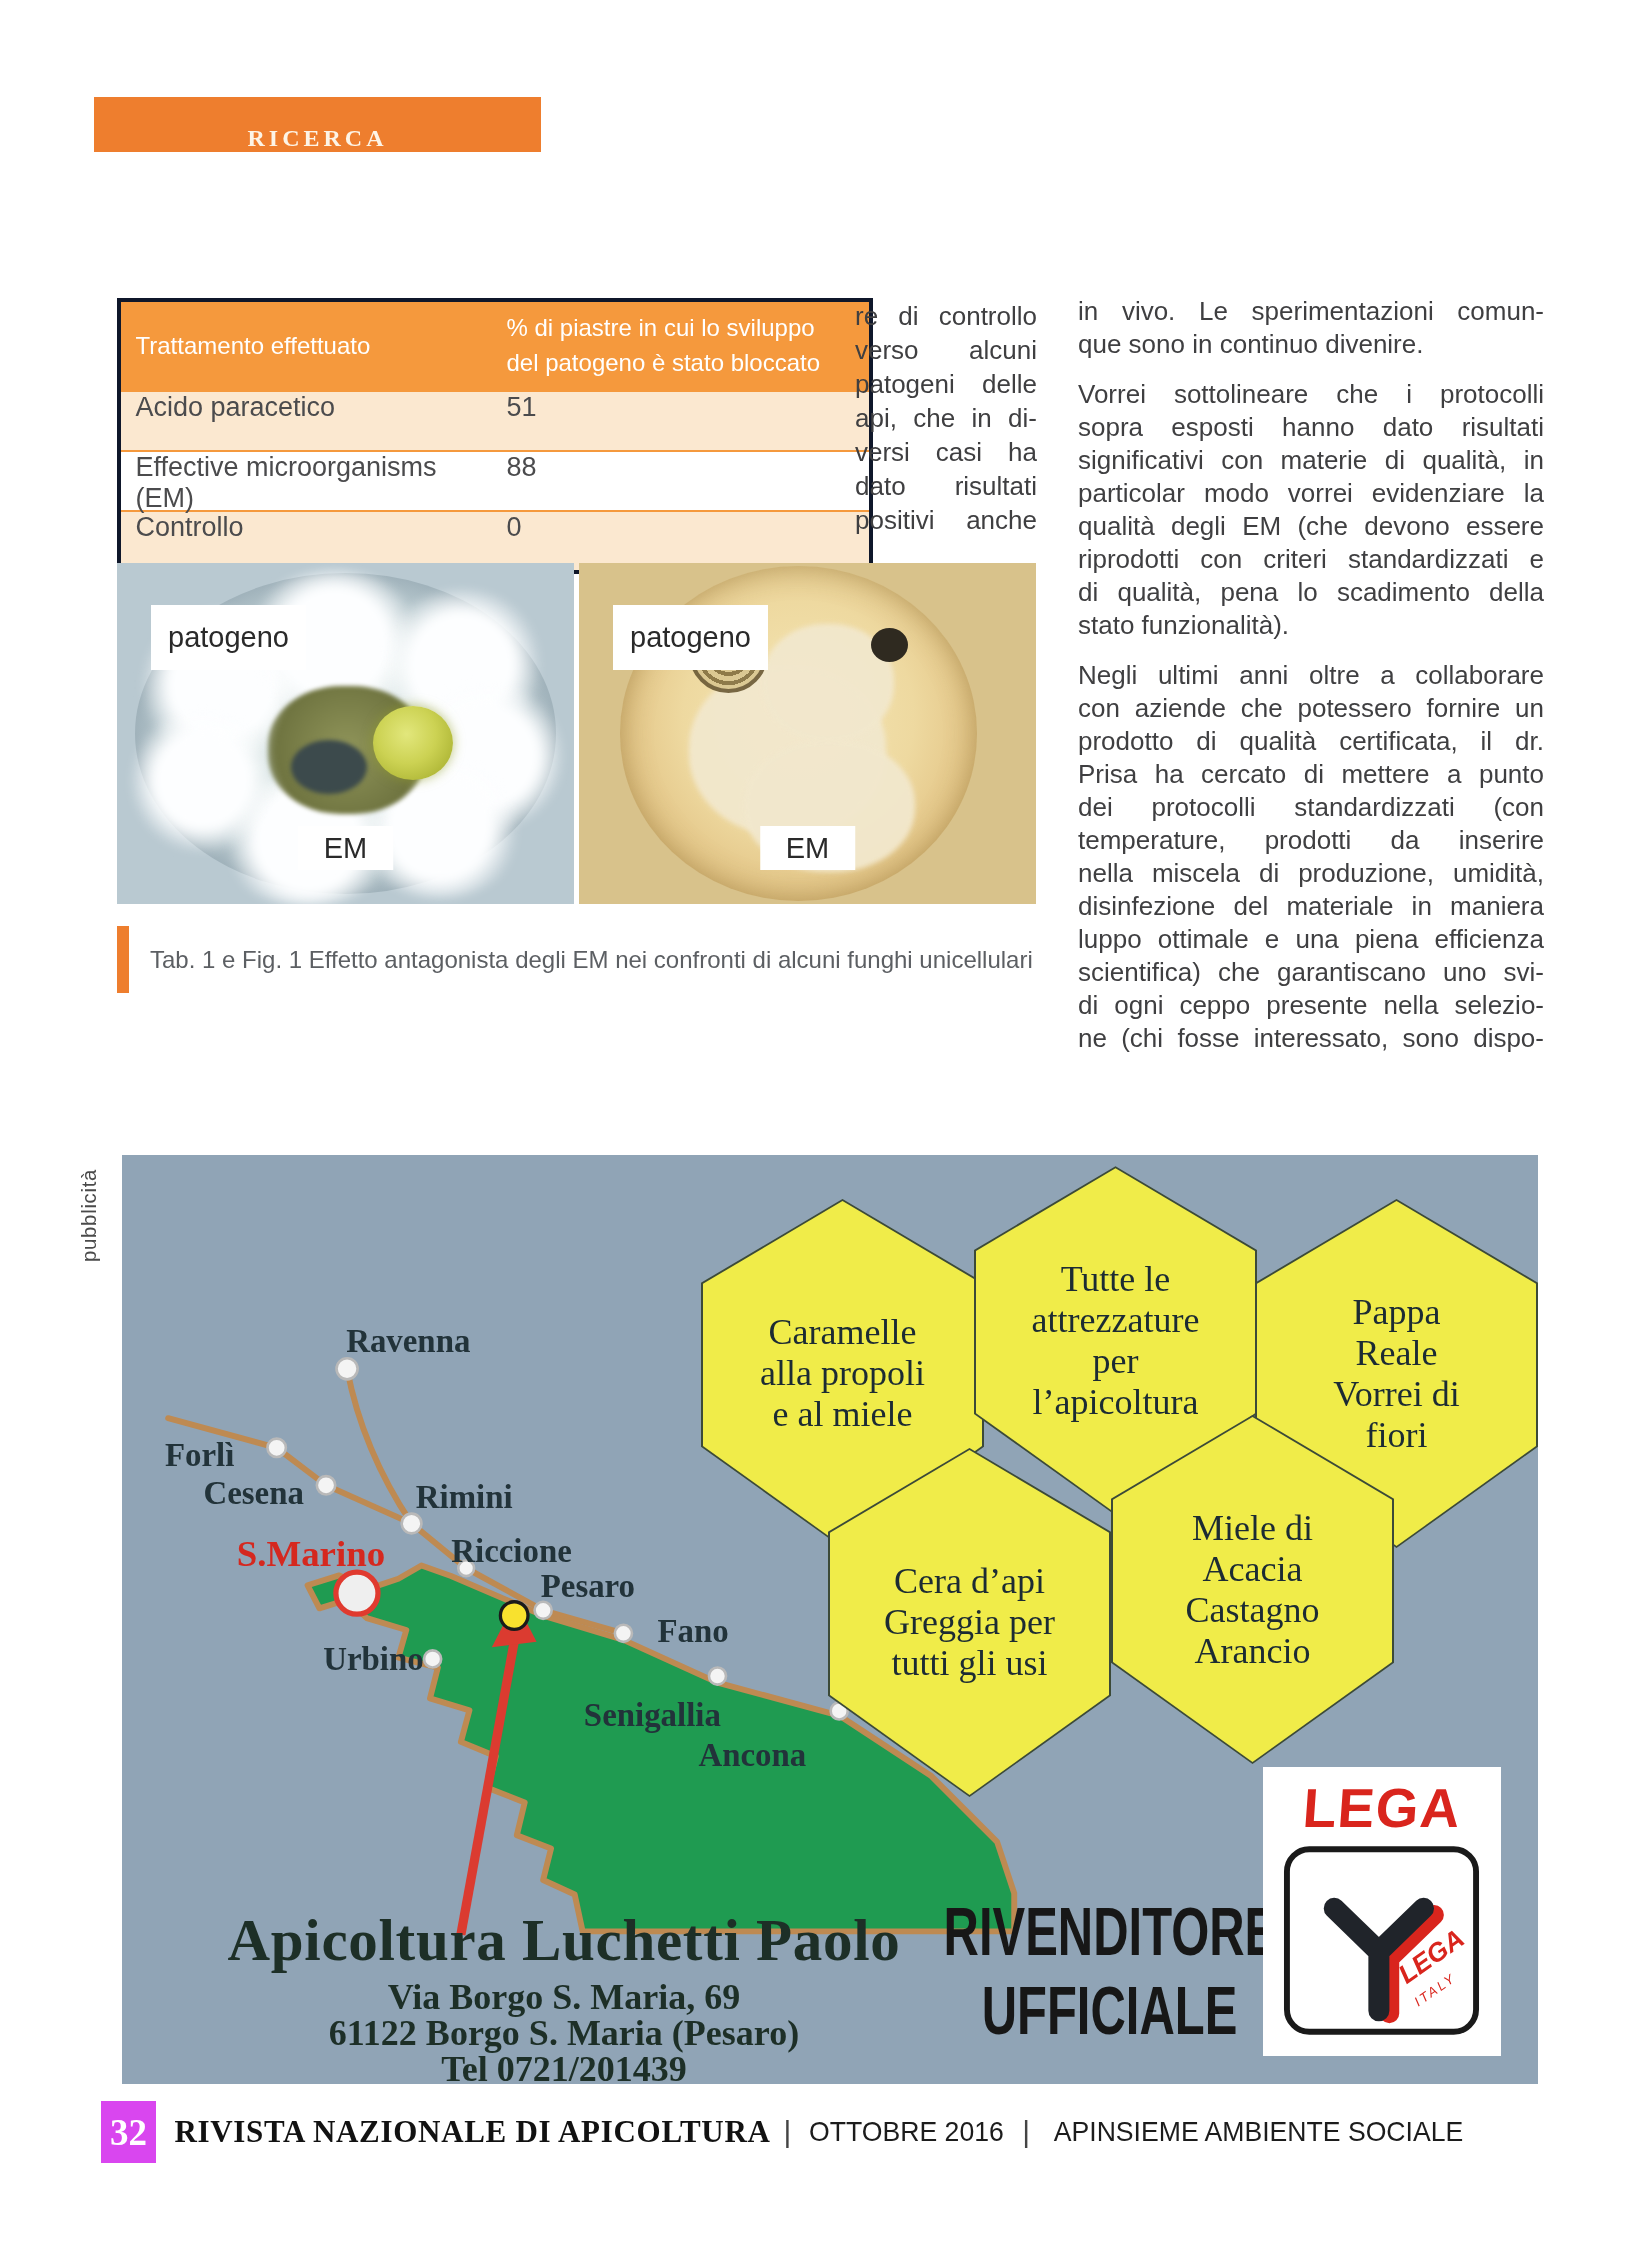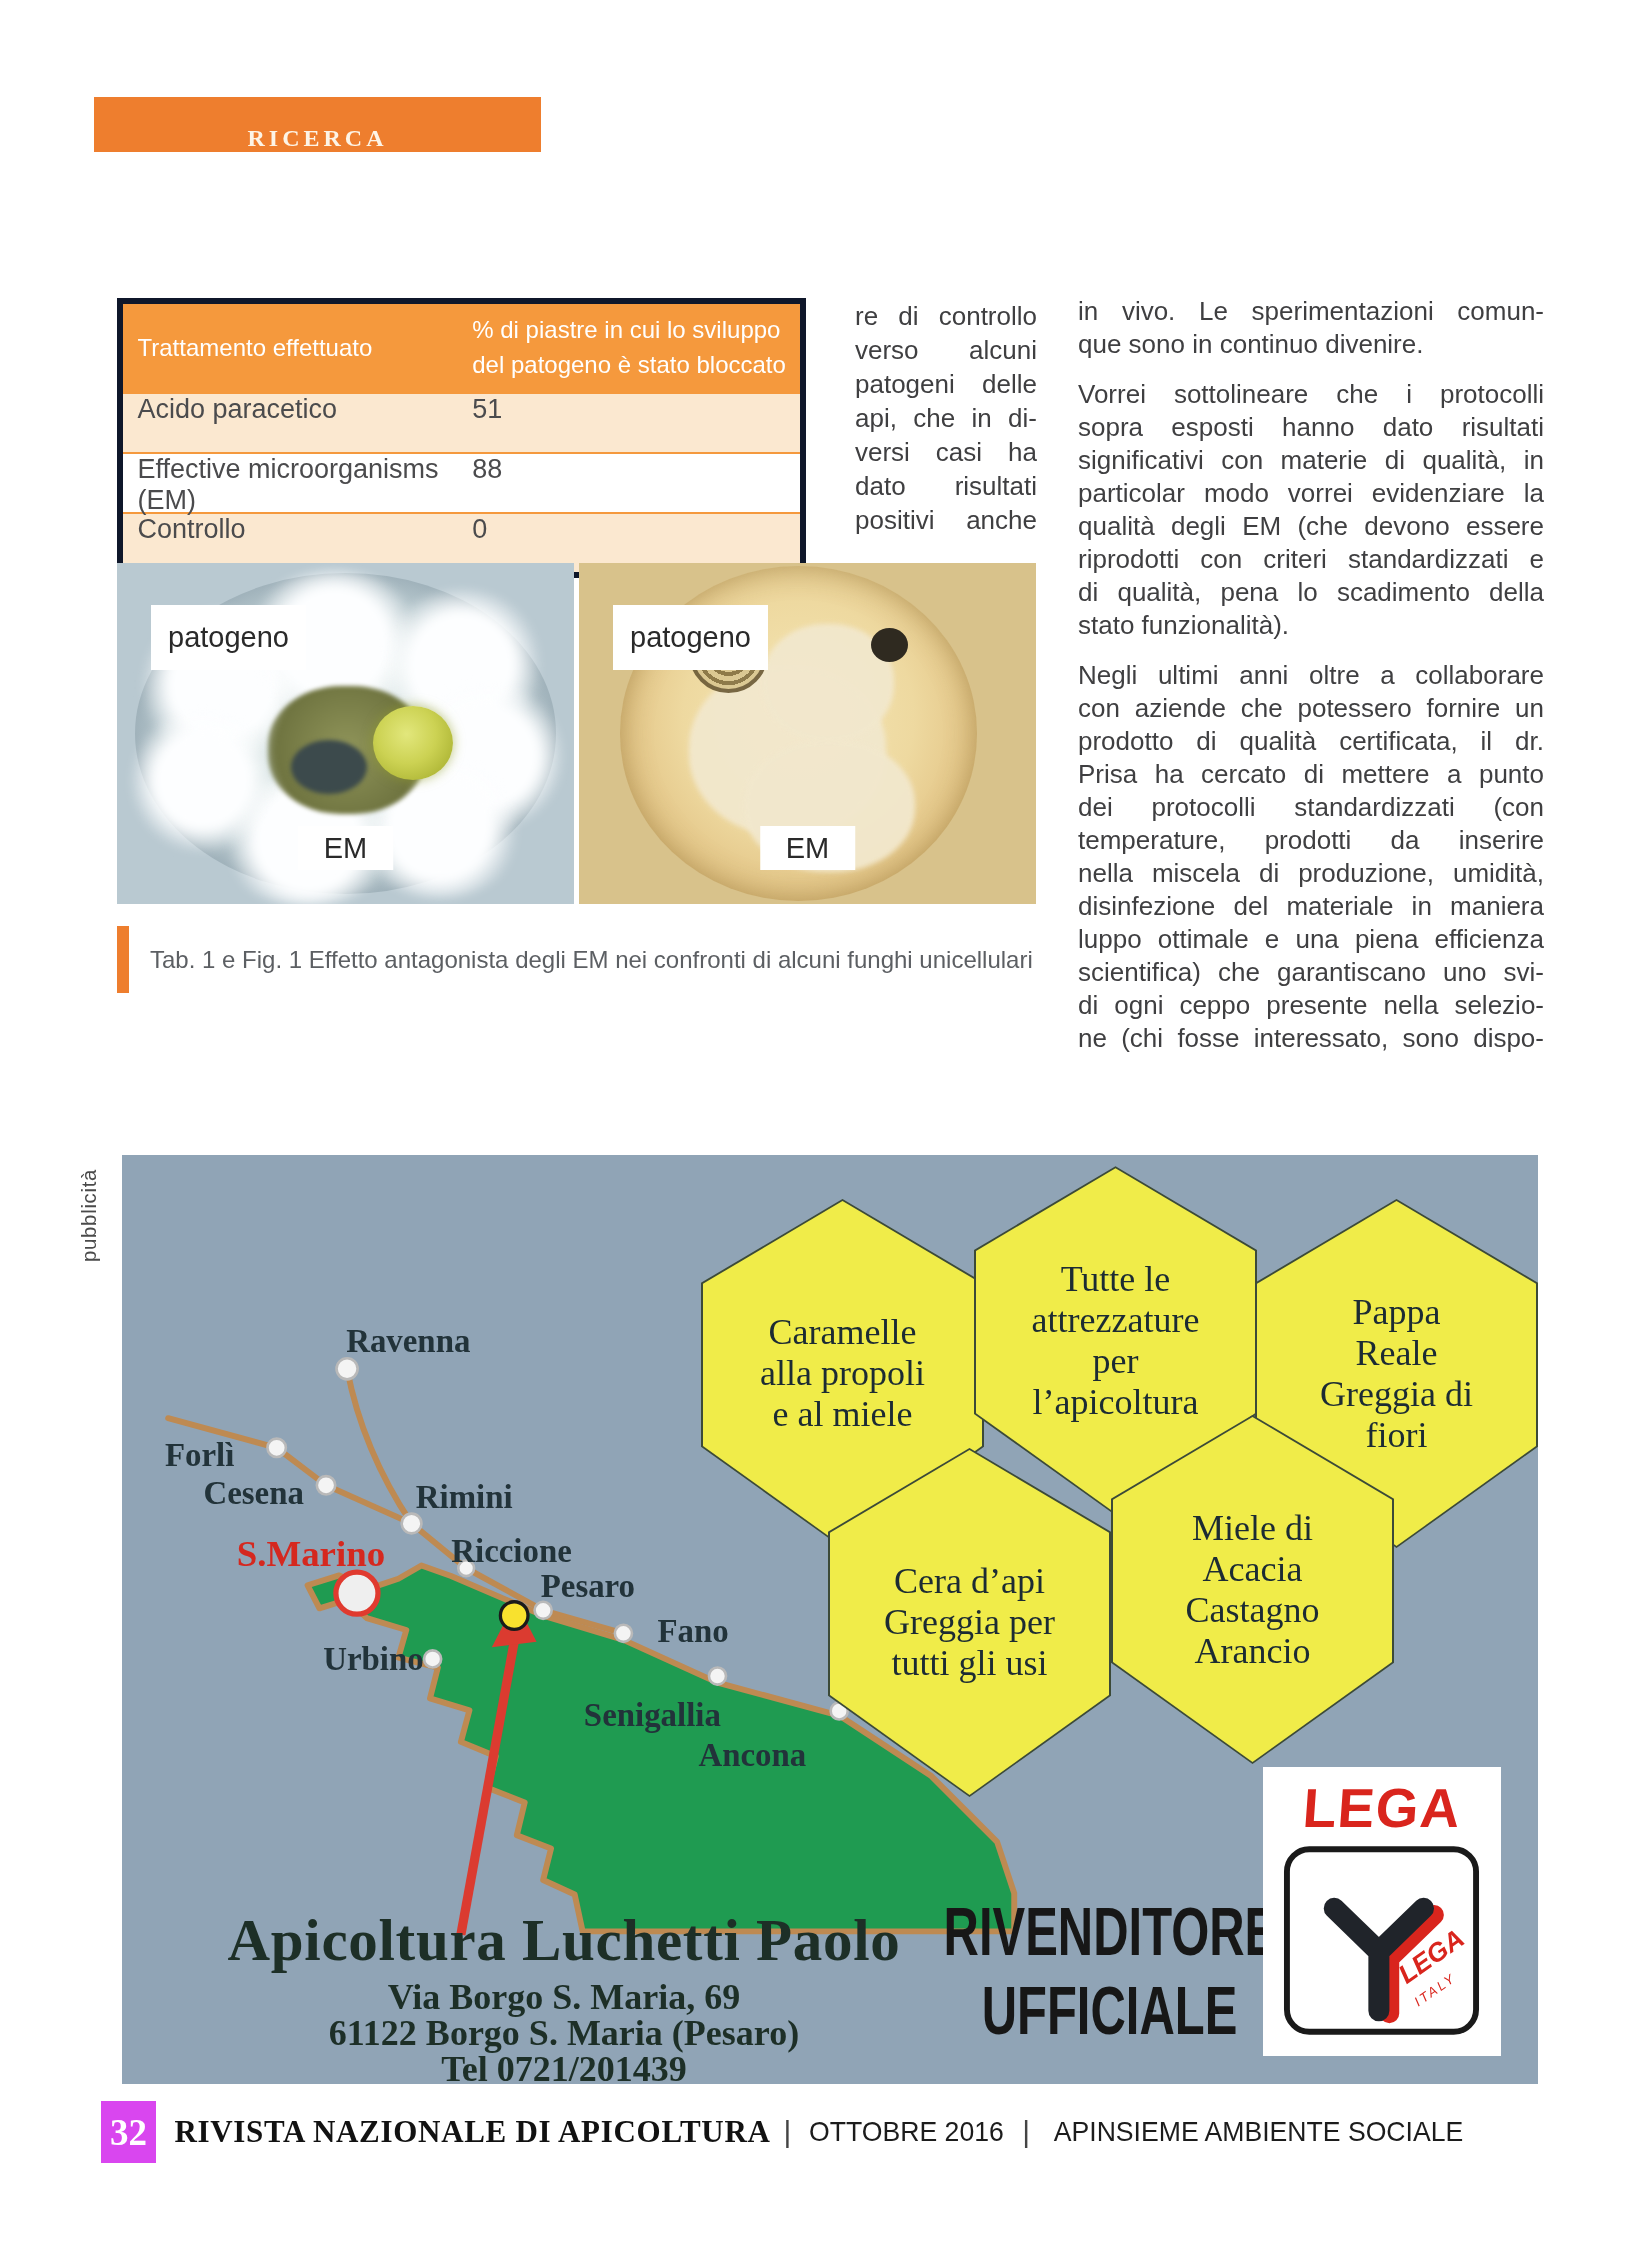--- a/index.html
+++ b/index.html
@@ -6,21 +6,21 @@
   .page{position:relative;width:1640px;height:2261px;background:#ffffff;overflow:hidden;
         font-family:"Liberation Sans",sans-serif;}
   .abs{position:absolute;}
 
   
   .kicker{left:94px;top:97px;width:447px;height:55px;background:#EE7E2E;color:#FDF4E6;
           display:flex;align-items:flex-end;justify-content:center;
           font-family:"Liberation Serif",serif;font-weight:700;font-size:24px;letter-spacing:4px;}
 
   
-  .rtable{left:117px;top:298px;width:689px;border:6px solid #0f172a;background:#fff;box-sizing:border-box;}
+  .rtable{left:117px;top:298px;width:756px;border:4px solid #0f172a;background:#fff;box-sizing:border-box;}
   .thead{display:flex;background:#F5993D;color:#fff;min-height:82px;align-items:center;
          font-size:24px;line-height:1.45;}
   .th1{width:51%;padding:9.2px 5.3px 9.2px 14.5px;box-sizing:border-box;}
   .th2{width:49%;padding:9.2px 5.3px 9.2px 4px;box-sizing:border-box;}
   .trow{display:flex;height:58px;border-top:2.6px solid #F5993D;
         font-size:27px;color:#4b4b4d;}
   .row-peach{background:#FBE8D0;}
   .row-white{background:#ffffff;}
   .td1{width:51%;padding-left:14.5px;box-sizing:border-box;}
   .td2{width:49%;padding-left:4px;box-sizing:border-box;}
@@ -267,21 +267,21 @@
             <div class="hexline">per</div>
             <div class="hexline">l’apicoltura</div>
           </div>
         </div>
     </div>
     <div class="hex hex3">
       <div class="hexin">
           <div class="hextxt">
             <div class="hexline">Pappa</div>
             <div class="hexline">Reale</div>
-            <div class="hexline">Greggia di</div>
+            <div class="hexline">Vorrei di</div>
             <div class="hexline">fiori</div>
           </div>
         </div>
     </div>
     <div class="hex hex4">
       <div class="hexin">
           <div class="hextxt">
             <div class="hexline">Cera d’api</div>
             <div class="hexline">Greggia per</div>
             <div class="hexline">tutti gli usi</div>

